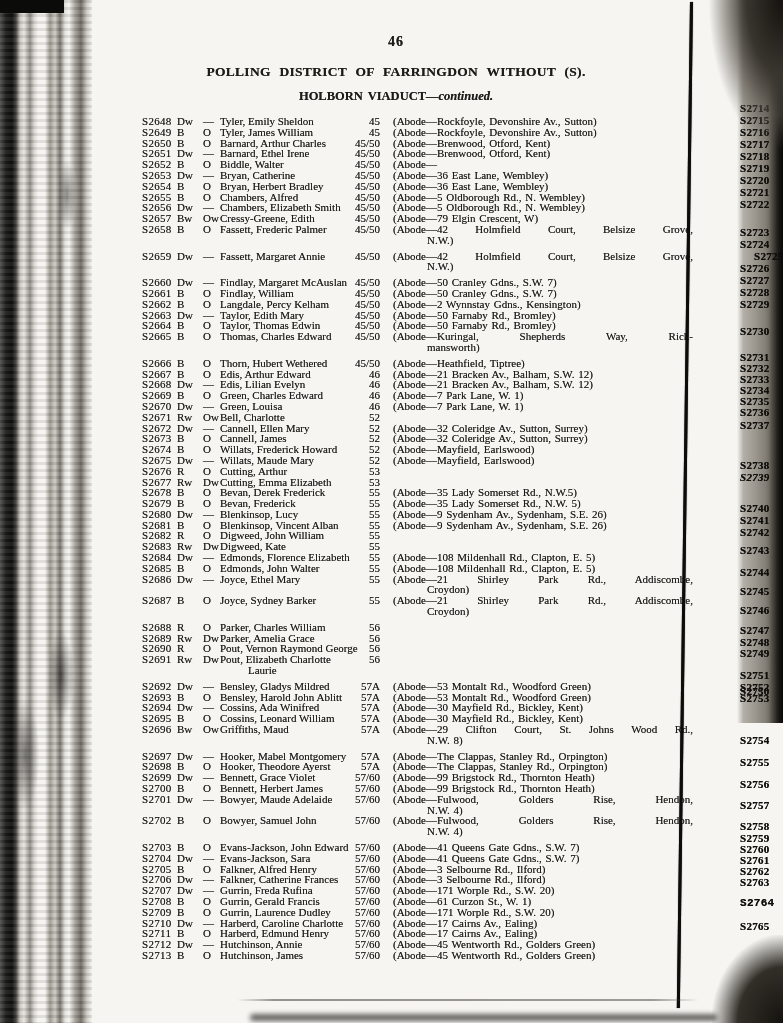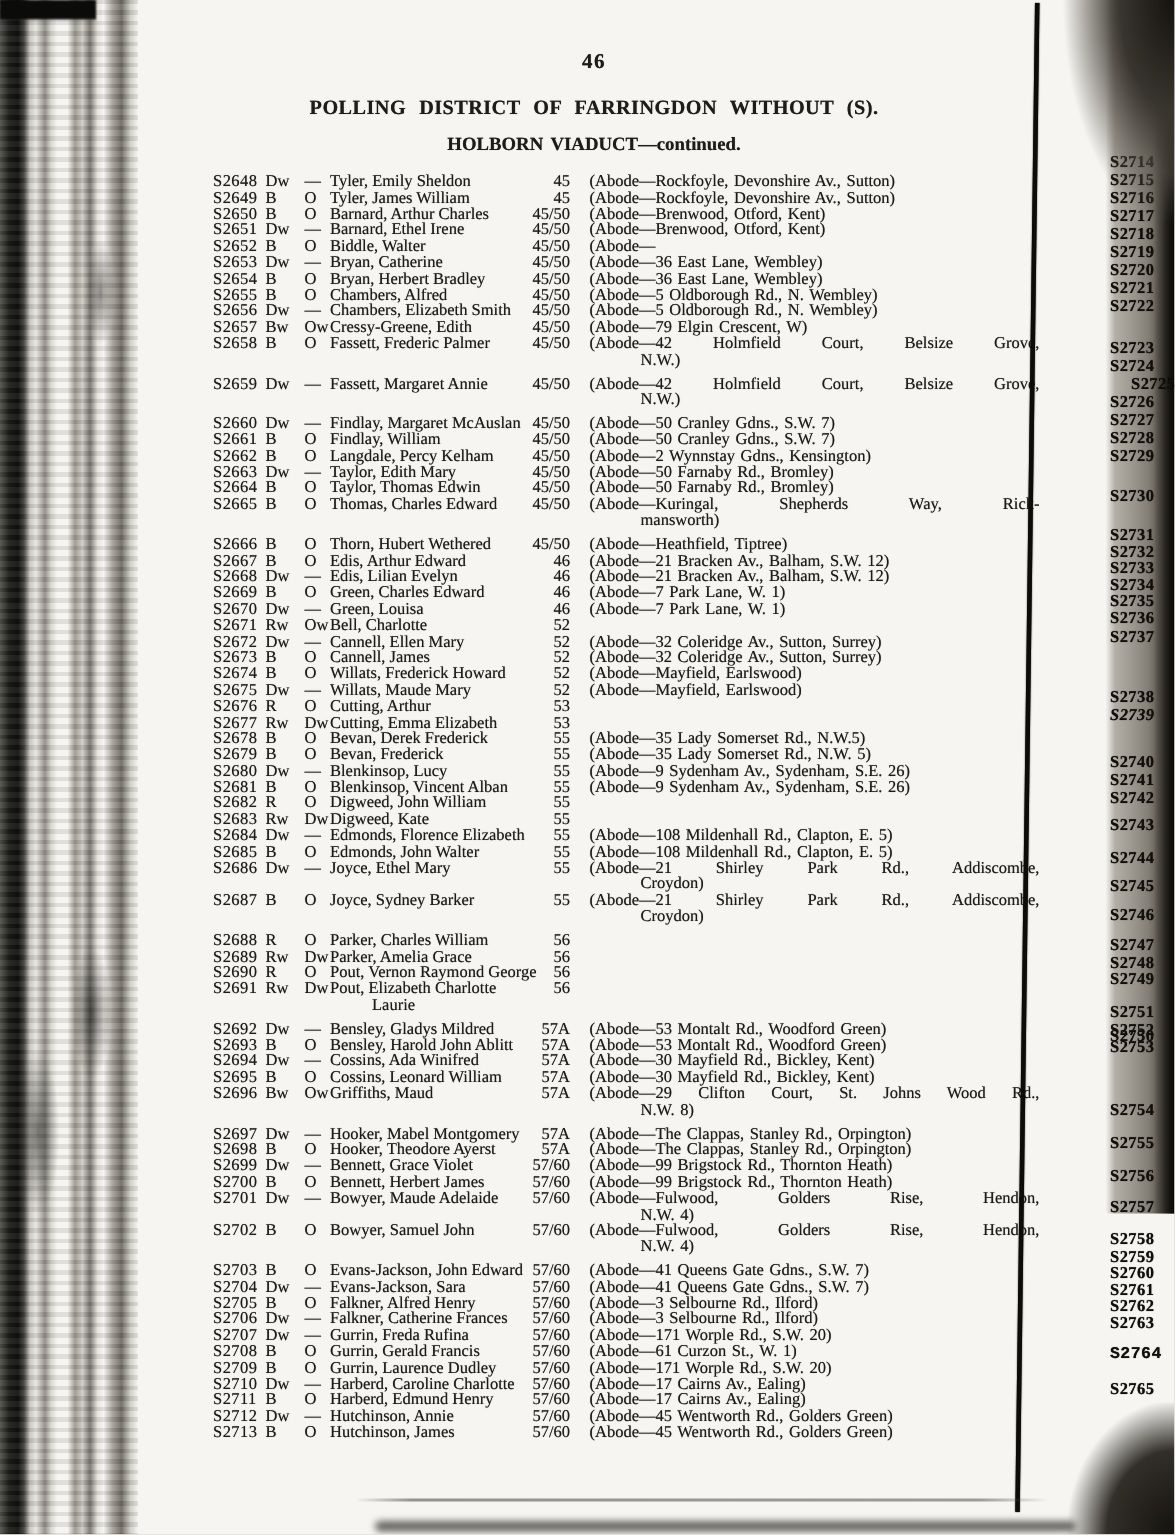--- a/index.html
+++ b/index.html
@@ -31,21 +31,21 @@
   .sm1{left:48px;top:630px;width:26px;height:90px;background:radial-gradient(ellipse,rgba(20,19,17,.55),transparent 70%);}
   .sm2{left:10px;top:700px;width:30px;height:110px;background:radial-gradient(ellipse,rgba(20,19,17,.5),transparent 70%);}
   .sm3{left:58px;top:160px;width:18px;height:70px;background:radial-gradient(ellipse,rgba(20,19,17,.45),transparent 70%);}
   
   .page-line{
     position:absolute;left:690px;top:2px;width:3px;height:1006px;
     background:#0d0c0a;box-shadow:0 0 1px #0d0c0a;
     transform:rotate(0.75deg);transform-origin:top left;
   }
   .edge-strip{
-    position:absolute;left:737px;top:0;width:46px;height:809px;
+    position:absolute;left:737px;top:0;width:46px;height:723px;
     background:linear-gradient(to right,
       rgba(200,196,189,0) 0,#b3afa7 14%,#9b968e 40%,#847f76 62%,
       #544f48 82%,#262420 94%,#14120f 100%);
   }
   .edge-id{
     position:absolute;left:3px;
     font-weight:bold;font-size:11px;line-height:11px;
     letter-spacing:.3px;color:#100f0c;
     text-shadow:0 0 .6px rgba(10,9,7,.8);
   }
@@ -83,21 +83,21 @@
     font-size:13.5px;font-weight:bold;
     word-spacing:5px;letter-spacing:.3px;
     text-shadow:0 0 .5px rgba(20,19,17,.7);
     text-align:center;
   }
   .street{
     position:absolute;left:0;top:89px;width:100%;
     font-size:12.5px;font-weight:bold;word-spacing:2px;
     text-shadow:0 0 .5px rgba(20,19,17,.7);
   }
-  .street .cont{}
+  .street .cont{font-style:italic;}
   
   .entries{
     position:absolute;left:142px;top:116px;width:556px;
     font-size:11px;line-height:10.8px;
     text-shadow:0 0 .5px rgba(25,24,21,.65);
   }
   .row{display:flex;align-items:flex-start;}
   .row.gap{margin-top:5px;}
   .c-id{width:35px;flex:none;letter-spacing:.3px;}
   .c-c1{width:26px;flex:none;}

